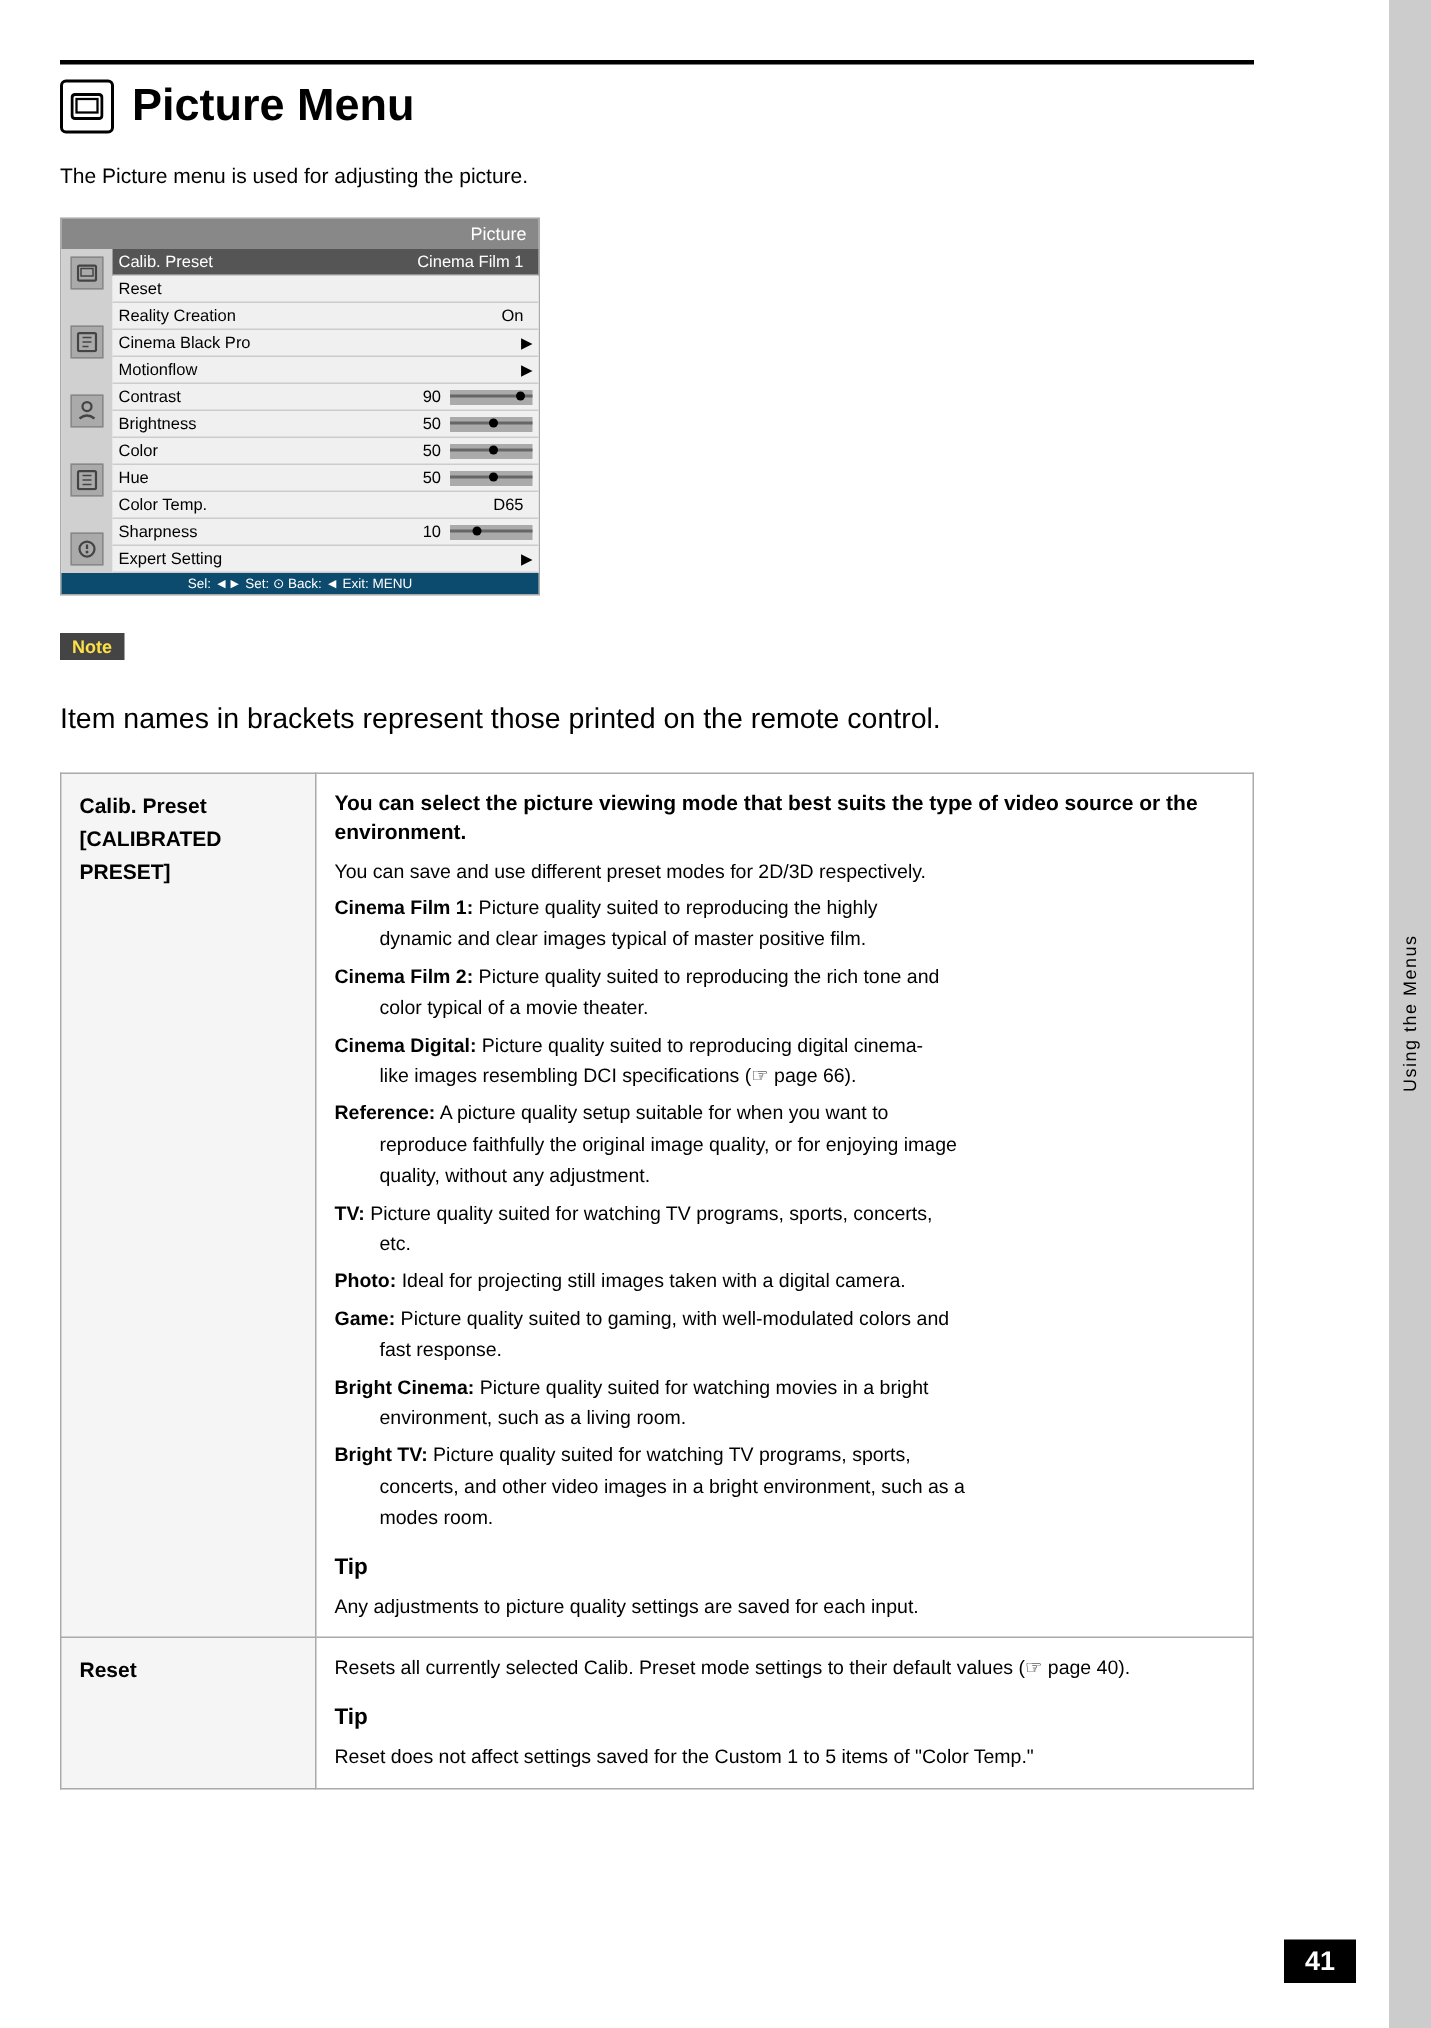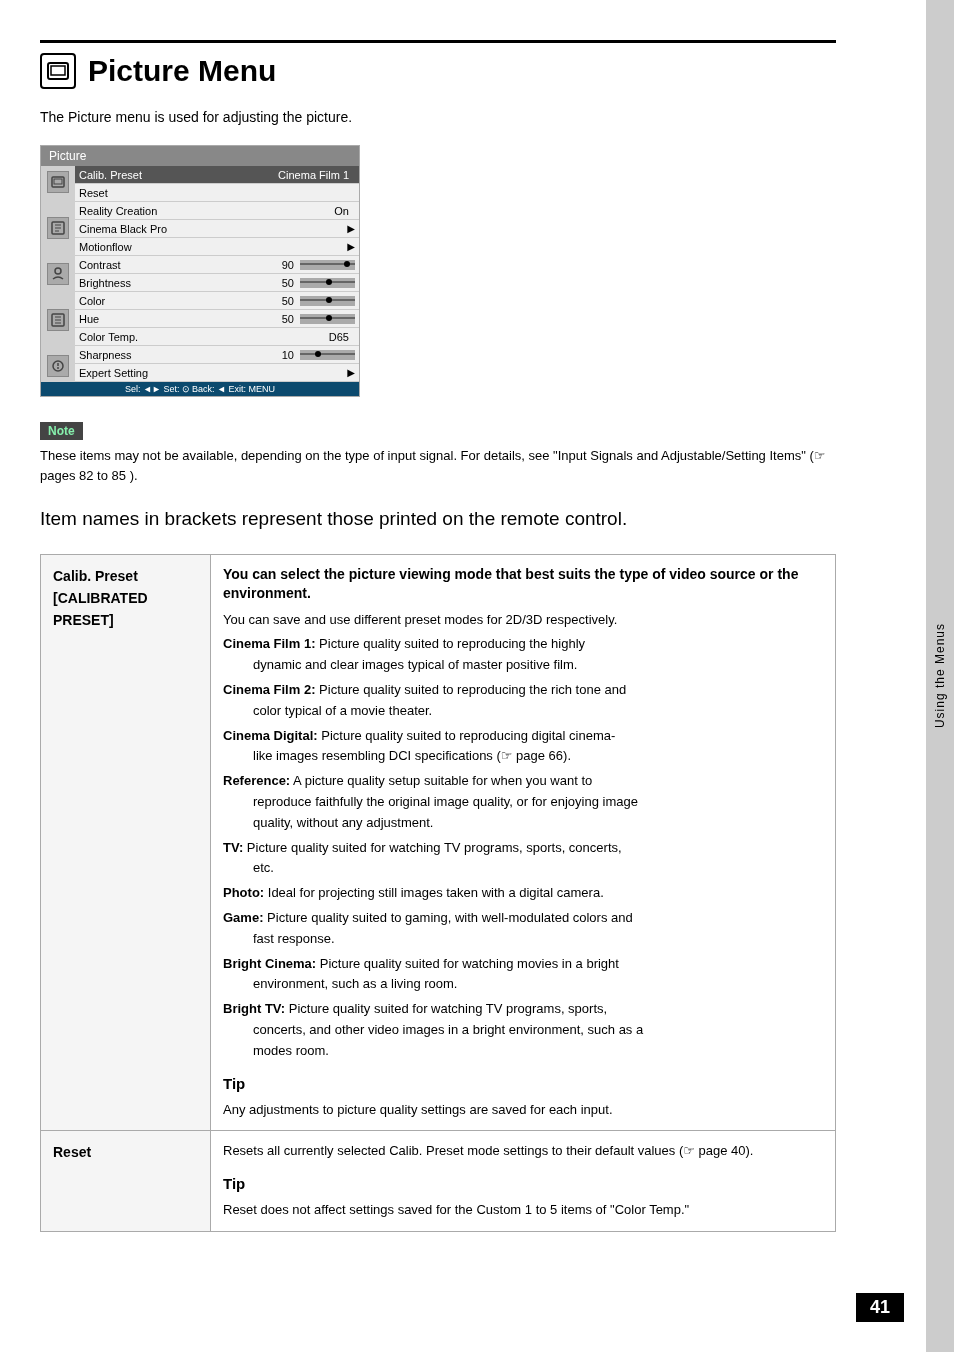--- a/index.html
+++ b/index.html
@@ -83,20 +83,21 @@
       width: 320px;
       margin-bottom: 25px;
       background: #e8e8e8;
     }
 
     .menu-title-bar {
       background: #888;
       color: #fff;
       padding: 3px 8px;
       font-size: 12px;
+      text-align: right;
     }
 
     .menu-body {
       display: flex;
       background: #e8e8e8;
     }
 
     .menu-icons-col {
       display: flex;
       flex-direction: column;
@@ -189,21 +190,21 @@
       text-align: center;
     }
 
     
     .note-box {
       margin-bottom: 20px;
     }
 
     .note-label {
       background: #444;
-      color: #86efac;
+      color: #fde047;
       font-size: 12px;
       font-weight: bold;
       padding: 2px 8px;
       display: inline-block;
       margin-bottom: 6px;
     }
 
     .note-text {
       font-size: 13px;
       line-height: 1.5;
@@ -446,21 +447,20 @@
             <span class="menu-item-name">Expert Setting</span>
             <span class="menu-arrow">▶</span>
           </div>
         </div>
       </div>
       <div class="menu-bottom-bar">Sel: ◄► Set: ⊙ Back: ◄ Exit: MENU</div>
     </div>
 
     <div class="note-box">
       <div class="note-label">Note</div>
-      <p class="note-text">These items may not be available, depending on the type of input signal. For details, see "Input Signals and Adjustable/Setting Items" (☞ pages 82 to 85 ).</p>
     </div>
 
     <p class="item-names-note">Item names in brackets represent those printed on the remote control.</p>
 
     <table class="content-table">
       <tbody>
 
         <tr>
           <td class="term-cell">
             <strong>Calib. Preset</strong><br>

